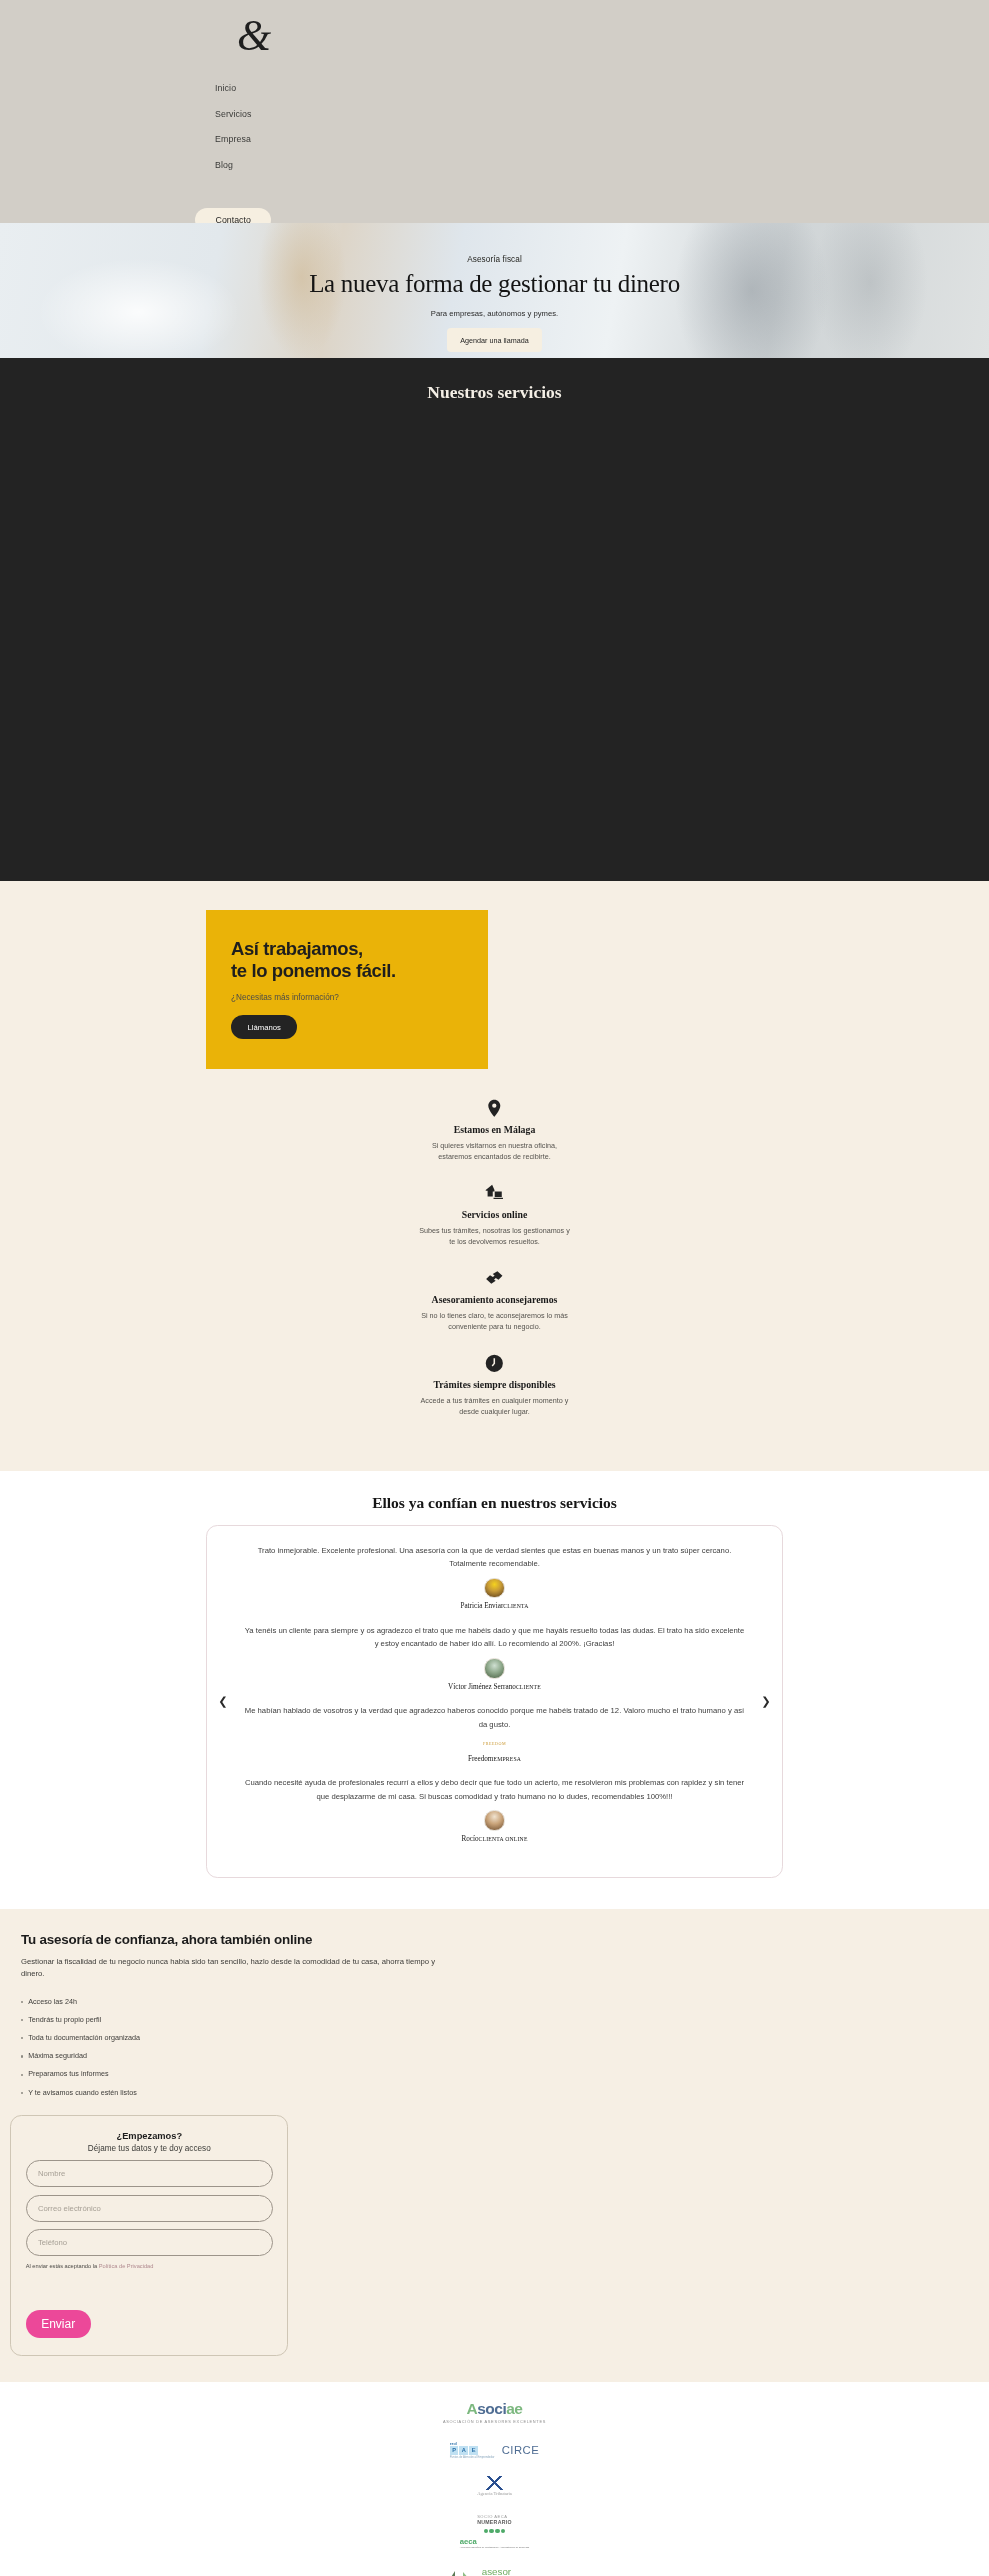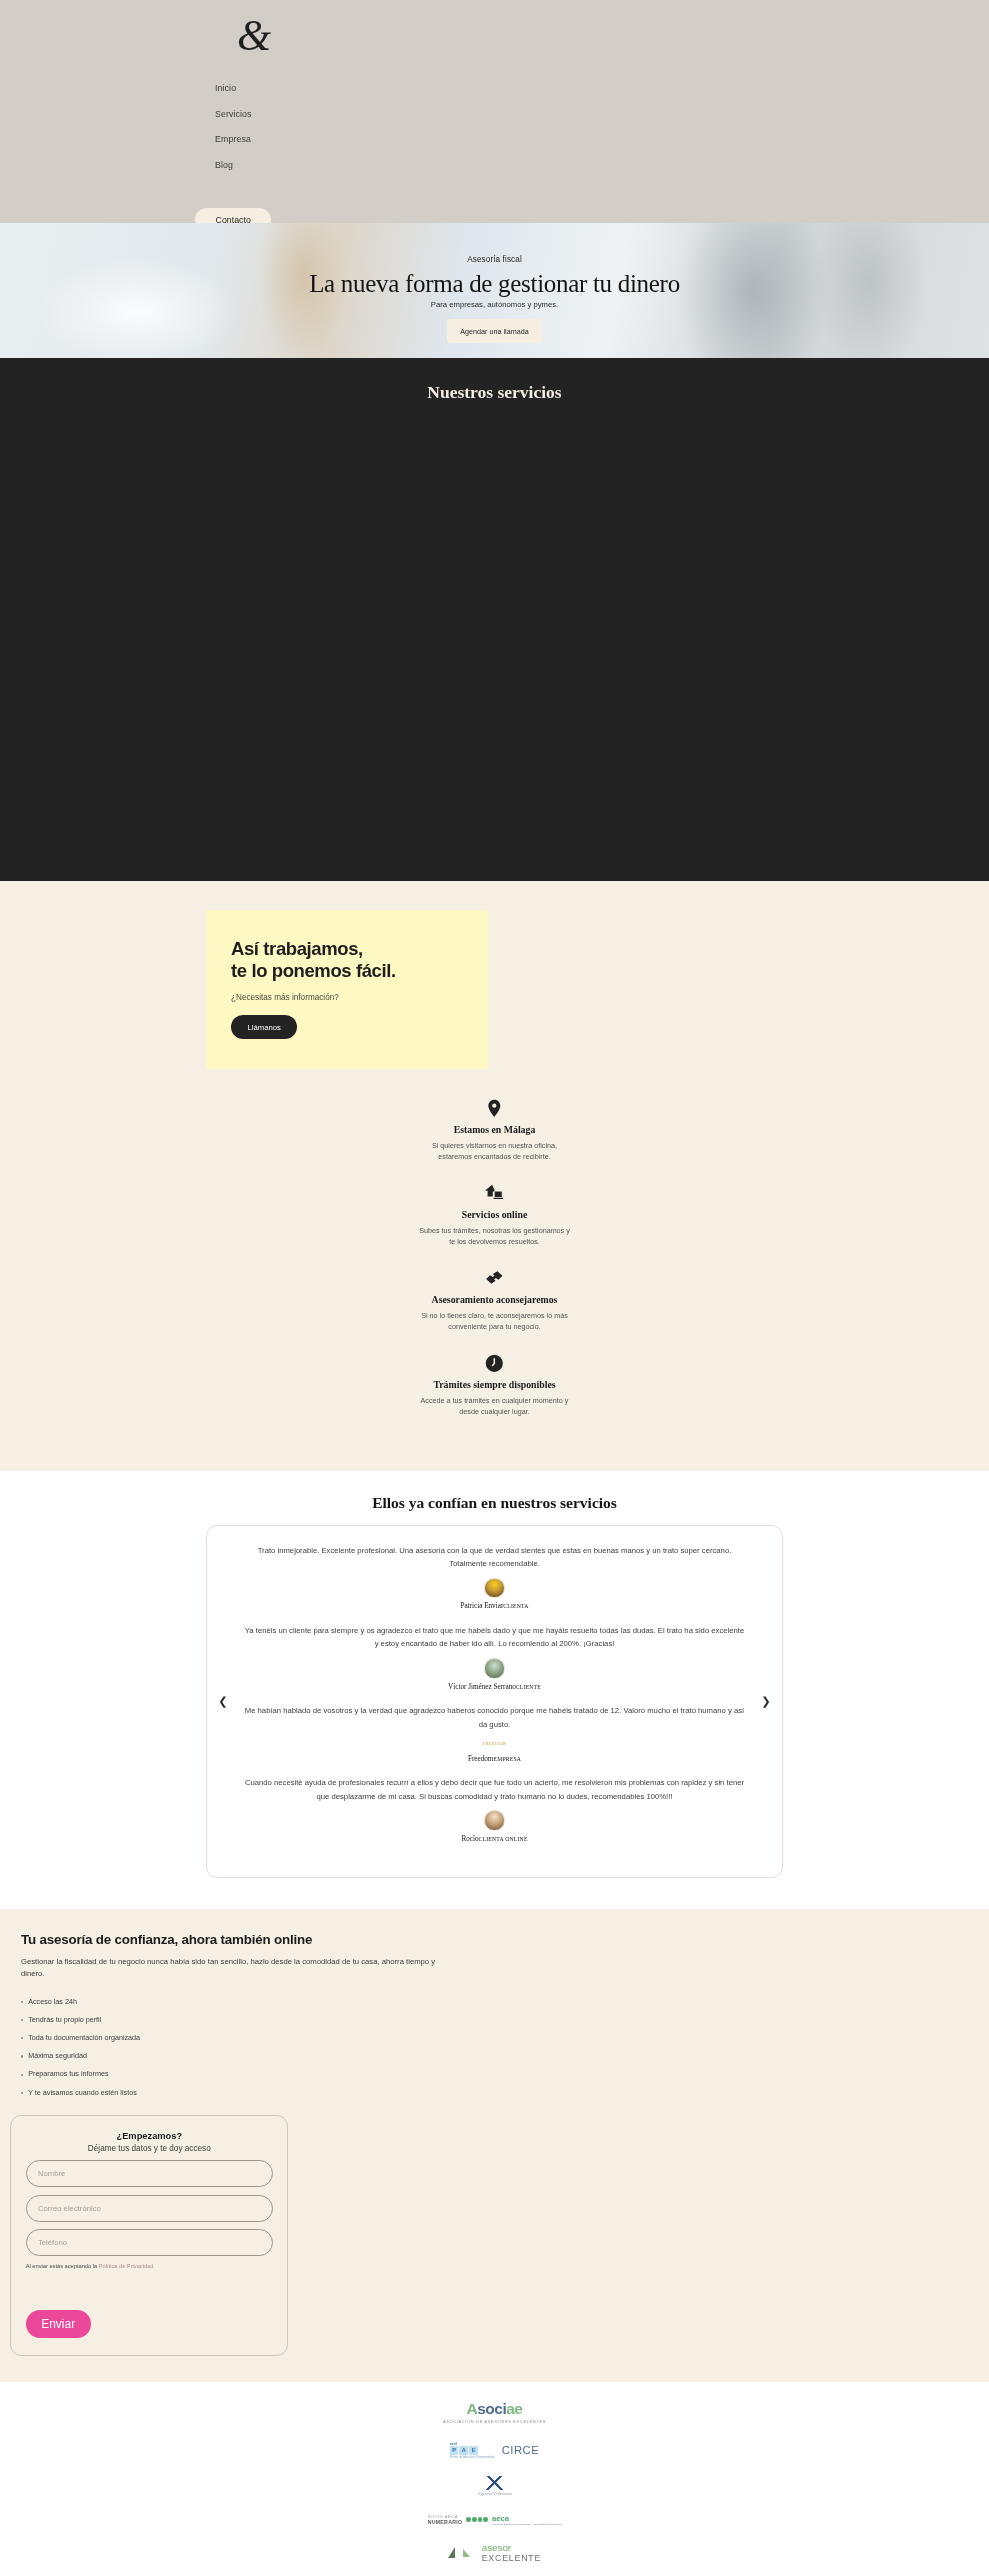--- a/index.html
+++ b/index.html
@@ -81,21 +81,21 @@
     text-align: center;
     padding-top: 32px;
   }
   .hero-eyebrow { font-size: 8.2px; color: #23231f; margin-bottom: 6.2px; letter-spacing: 0.1px; }
   .hero-title {
     font-family: "Liberation Serif", serif;
     font-size: 25px;
     font-weight: 400;
     color: #141414;
     letter-spacing: -0.3px;
-    margin-bottom: 2px;
+    margin-bottom: 11px;
   }
   .hero-sub { font-size: 7.7px; color: #2b2b2b; margin-bottom: 10.3px; }
   .hero-btn {
     background: #f6efe1;
     border: none;
     border-radius: 4.1px;
     padding: 7.2px 13.4px;
     font-size: 7.2px;
     color: #1f1f1f;
     cursor: pointer;
@@ -114,21 +114,21 @@
     font-size: 17.5px;
     font-weight: 700;
   }
   .services-grid { height: 464px; }
 
   
   .work { background: #f6efe4; padding: 29px 0 0; }
   .work-card {
     width: 282px;
     margin-left: 206px;
-    background: #fef9c3;
+    background: #eab308;
     padding: 28px 25px 30px;
   }
   .work-card h2 {
     font-size: 18.5px;
     line-height: 1.18;
     font-weight: 700;
     color: #1e1e1e;
     letter-spacing: -0.4px;
   }
   .work-card p { font-size: 8.2px; color: #4b4b48; margin: 11.3px 0 13.4px; }
@@ -319,21 +319,21 @@
   .p-pae .cap { font-size: 2.8px; color: #8aa6bd; }
   .p-circe { font-size: 11.3px; color: #4f6d93; font-weight: 400; letter-spacing: 0.5px; }
   .p-aeat { text-align: center; }
   .p-aeat .x {
     width: 20.6px; height: 13.4px; margin: 0 auto 1.5px;
     background:
       linear-gradient(45deg, transparent 46%, #2a4f8f 46%, #2a4f8f 56%, transparent 56%),
       linear-gradient(-45deg, transparent 46%, #2a4f8f 46%, #2a4f8f 56%, transparent 56%);
   }
   .p-aeat .lbl { font-family:"Liberation Serif",serif; font-size: 4.6px; color: #9a9a9a; }
-  .p-aeca { display: flex; align-items: center; gap: 4.1px; }
+  .p-aeca { display: flex; align-items: center; gap: 4.1px; flex-direction: column; }
   .p-aeca .t1 { font-size: 4.1px; color: #9a9a9a; letter-spacing: 0.5px; }
   .p-aeca .t2 { font-size: 5.2px; font-weight: 700; color: #5a5a5a; letter-spacing: 0.3px; }
   .p-aeca .dots { display: flex; gap: 1px; }
   .p-aeca .dot { width: 4.6px; height: 4.6px; border-radius: 50%; background: #4faa69; }
   .p-aeca .ae { font-size: 7.7px; font-weight: 700; color: #4faa69; }
   .p-aeca .aesub { font-size: 2.3px; color: #777; }
   .p-asexc { display: flex; align-items: center; gap: 12px; }
   .p-asexc .tri { width: 0; height: 0; border-left: 7.2px solid transparent; border-bottom: 11.3px solid #5b7a55; }
   .p-asexc .tri2 { width: 0; height: 0; border-right: 7.2px solid transparent; border-bottom: 8.2px solid #8fbd85; margin-left: -4.1px; }
   .p-asexc .w1 { font-size: 9.8px; color: #6fae63; }

